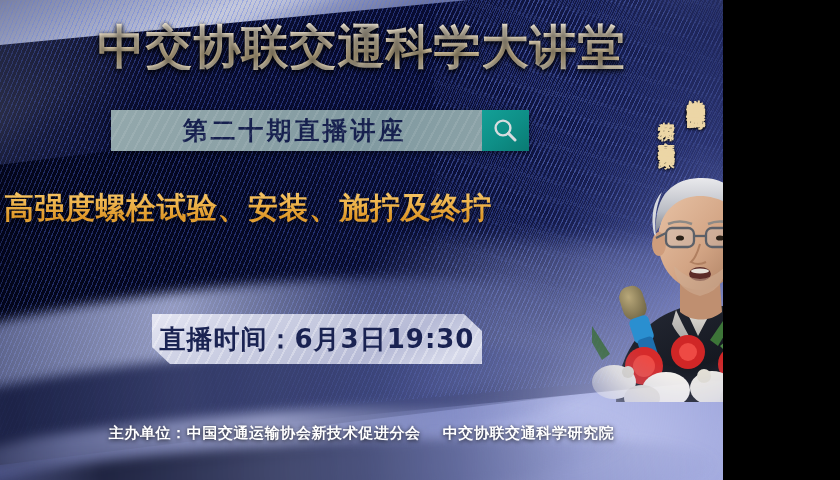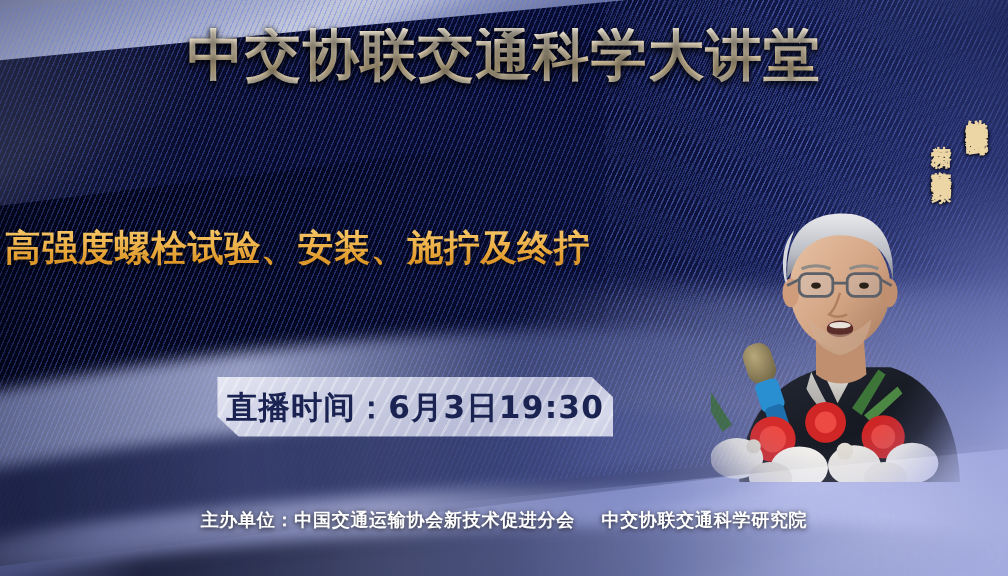--- a/index.html
+++ b/index.html
@@ -1,20 +1,20 @@
 <!DOCTYPE html>
 <html><head>
 <meta charset="utf-8">
 <style>
   html,body{margin:0;padding:0;background:#000;}
   body{font-family:"Liberation Sans","DejaVu Sans",sans-serif;}
 
   #poster{
     position:relative;
-    width:840px;height:480px;
+    width:723px;height:480px;
     overflow:hidden;
     background:#15803d;
     user-select:none;
   }
 
   
   .bg-base{
     position:absolute;inset:0;
     background:
       radial-gradient(120% 90% at 88% 92%, #b3b9e6 0%, #9aa2da 22%, #6a74b4 46%, #2e3670 70%, #141a46 100%),
@@ -200,21 +200,20 @@
 
   
   .timebadge{
     position:absolute;left:152px;top:314px;width:330px;height:50px;
     background:linear-gradient(150deg,#e3e4f1 0%,#ccced f 18%,#c6c9e0 40%,#b9bdd8 62%,#d2d5e8 84%,#c3c7e0 100%);
     background:linear-gradient(150deg,#e6e7f3 0%,#d0d3e6 22%,#c2c6dd 50%,#b6bad6 70%,#d6d9ea 90%,#c8cbe2 100%);
     clip-path:polygon(18px 0,312px 0,330px 17px,330px 50px,312px 50px,18px 50px,0 33px,0 0);
     display:flex;align-items:center;justify-content:center;
     box-shadow:0 3px 10px rgba(0,0,0,.45);
     overflow:hidden;
-    margin-left:29px;
   }
   .timebadge::before{
     content:"";position:absolute;inset:0;
     background:repeating-linear-gradient(118deg,
       rgba(255,255,255,0.00) 0px,rgba(255,255,255,0.00) 7px,
       rgba(255,255,255,0.30) 7px,rgba(255,255,255,0.30) 9px);
     pointer-events:none;
   }
   .timebadge-label{
     position:relative;z-index:2;
@@ -360,20 +359,29 @@
         <ellipse cx="50" cy="258" rx="18" ry="13" fill="#e8e4dc"></ellipse>
         <ellipse cx="146" cy="258" rx="18" ry="13" fill="#eae6de"></ellipse>
         <circle cx="112" cy="236" r="7" fill="#e6e2d6"></circle>
         <circle cx="36" cy="232" r="6" fill="#e2ded2"></circle>
       </g>
     </svg>
   </div>
 
   <div class="headline">中交协联交通科学大讲堂</div>
 
+  <div class="subbar">
+    <div class="subbar-text">第二十期直播讲座</div>
+    <div class="subbar-icon">
+      <svg width="27" height="27" viewBox="0 0 27 27" aria-hidden="true">
+        <circle cx="11" cy="11" r="7.4" fill="none" stroke="#d7dcdf" stroke-width="2.4"></circle>
+        <line x1="16.4" y1="16.4" x2="23" y2="23" stroke="#d7dcdf" stroke-width="3" stroke-linecap="round"></line>
+      </svg>
+    </div>
+  </div>
 
   <div class="topic">
     <span>高强度螺栓试验、安装、施拧及终拧</span>
   </div>
 
   <div class="timebadge">
     <span class="timebadge-label">直播时间：6月3日19:30</span>
   </div>
 
   <div class="vtext vtext-org">中铁大桥科学研究院有限公司</div>

